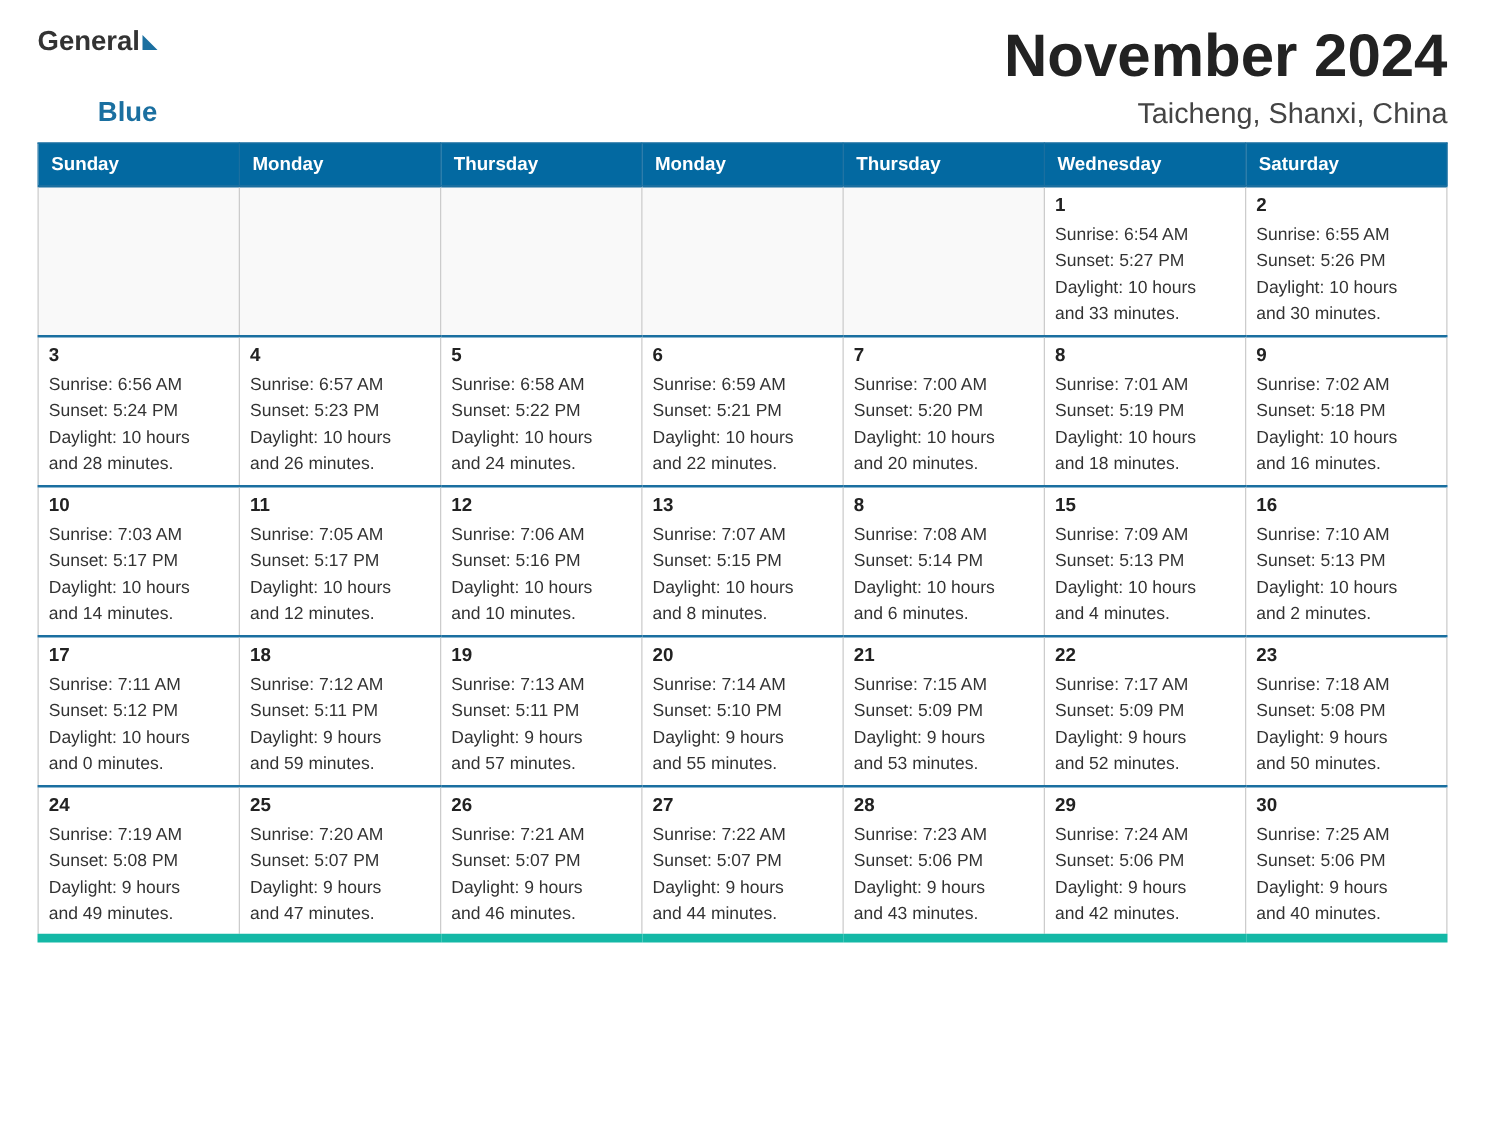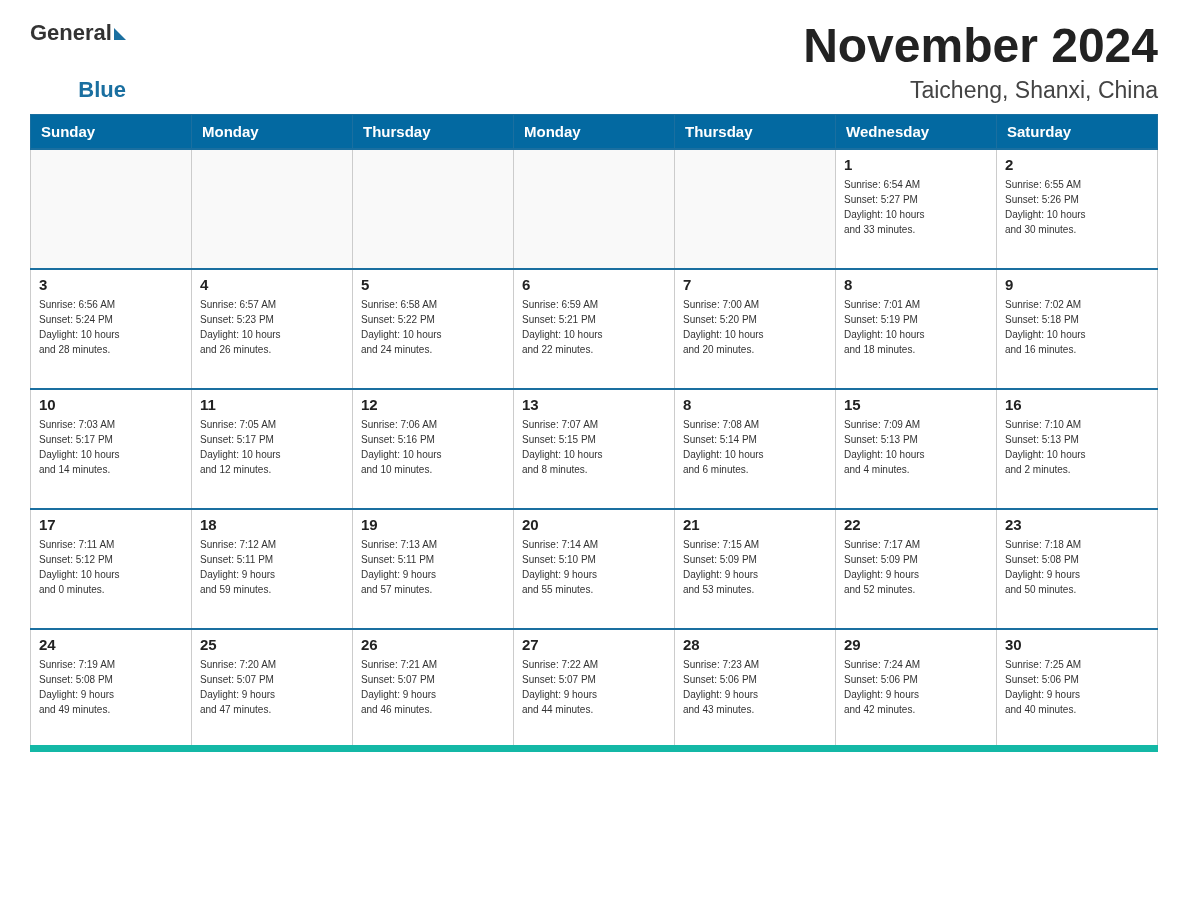--- a/index.html
+++ b/index.html
@@ -82,21 +82,21 @@
       min-height: 110px;
       height: 120px;
     }
     .day-number {
       font-size: 15px;
       font-weight: bold;
       color: #222;
       margin-bottom: 4px;
     }
     .day-info {
-      font-size: 10px;
+      font-size: 14px;
       color: #333;
       line-height: 1.5;
     }
     tbody tr:nth-child(even) {
       
     }
     .empty-cell {
       background: #f9f9f9;
     }
     

